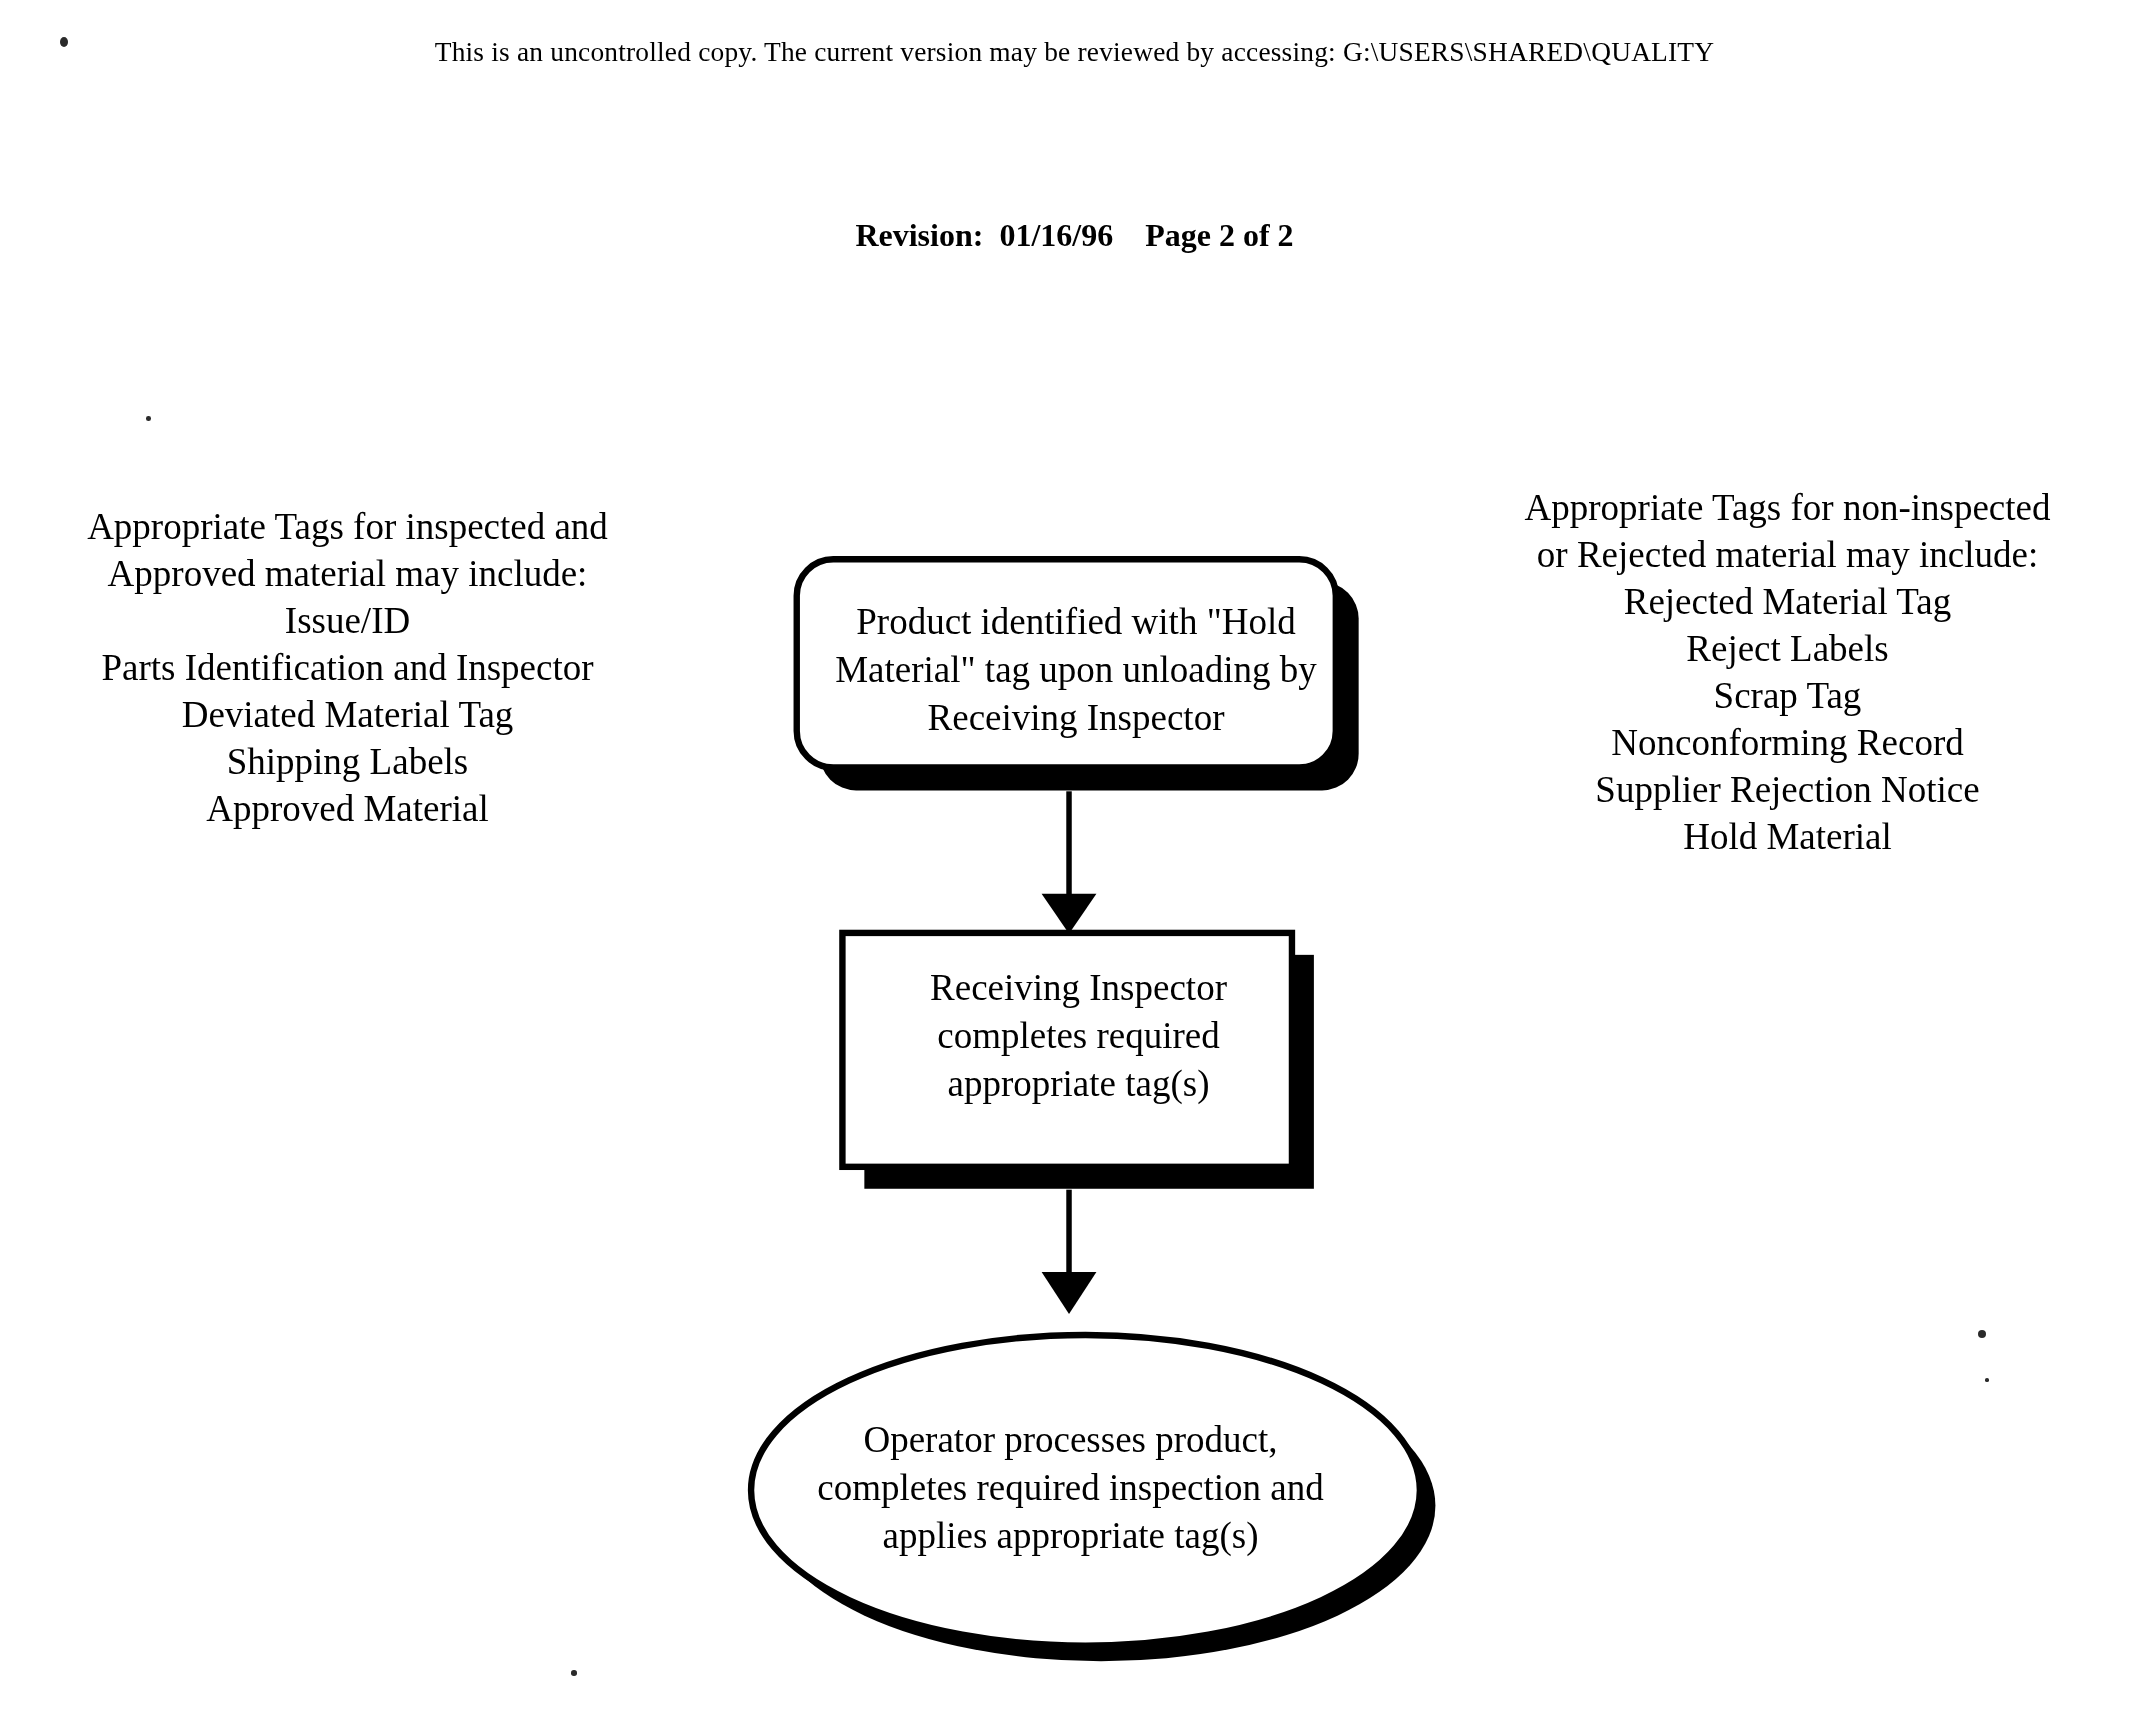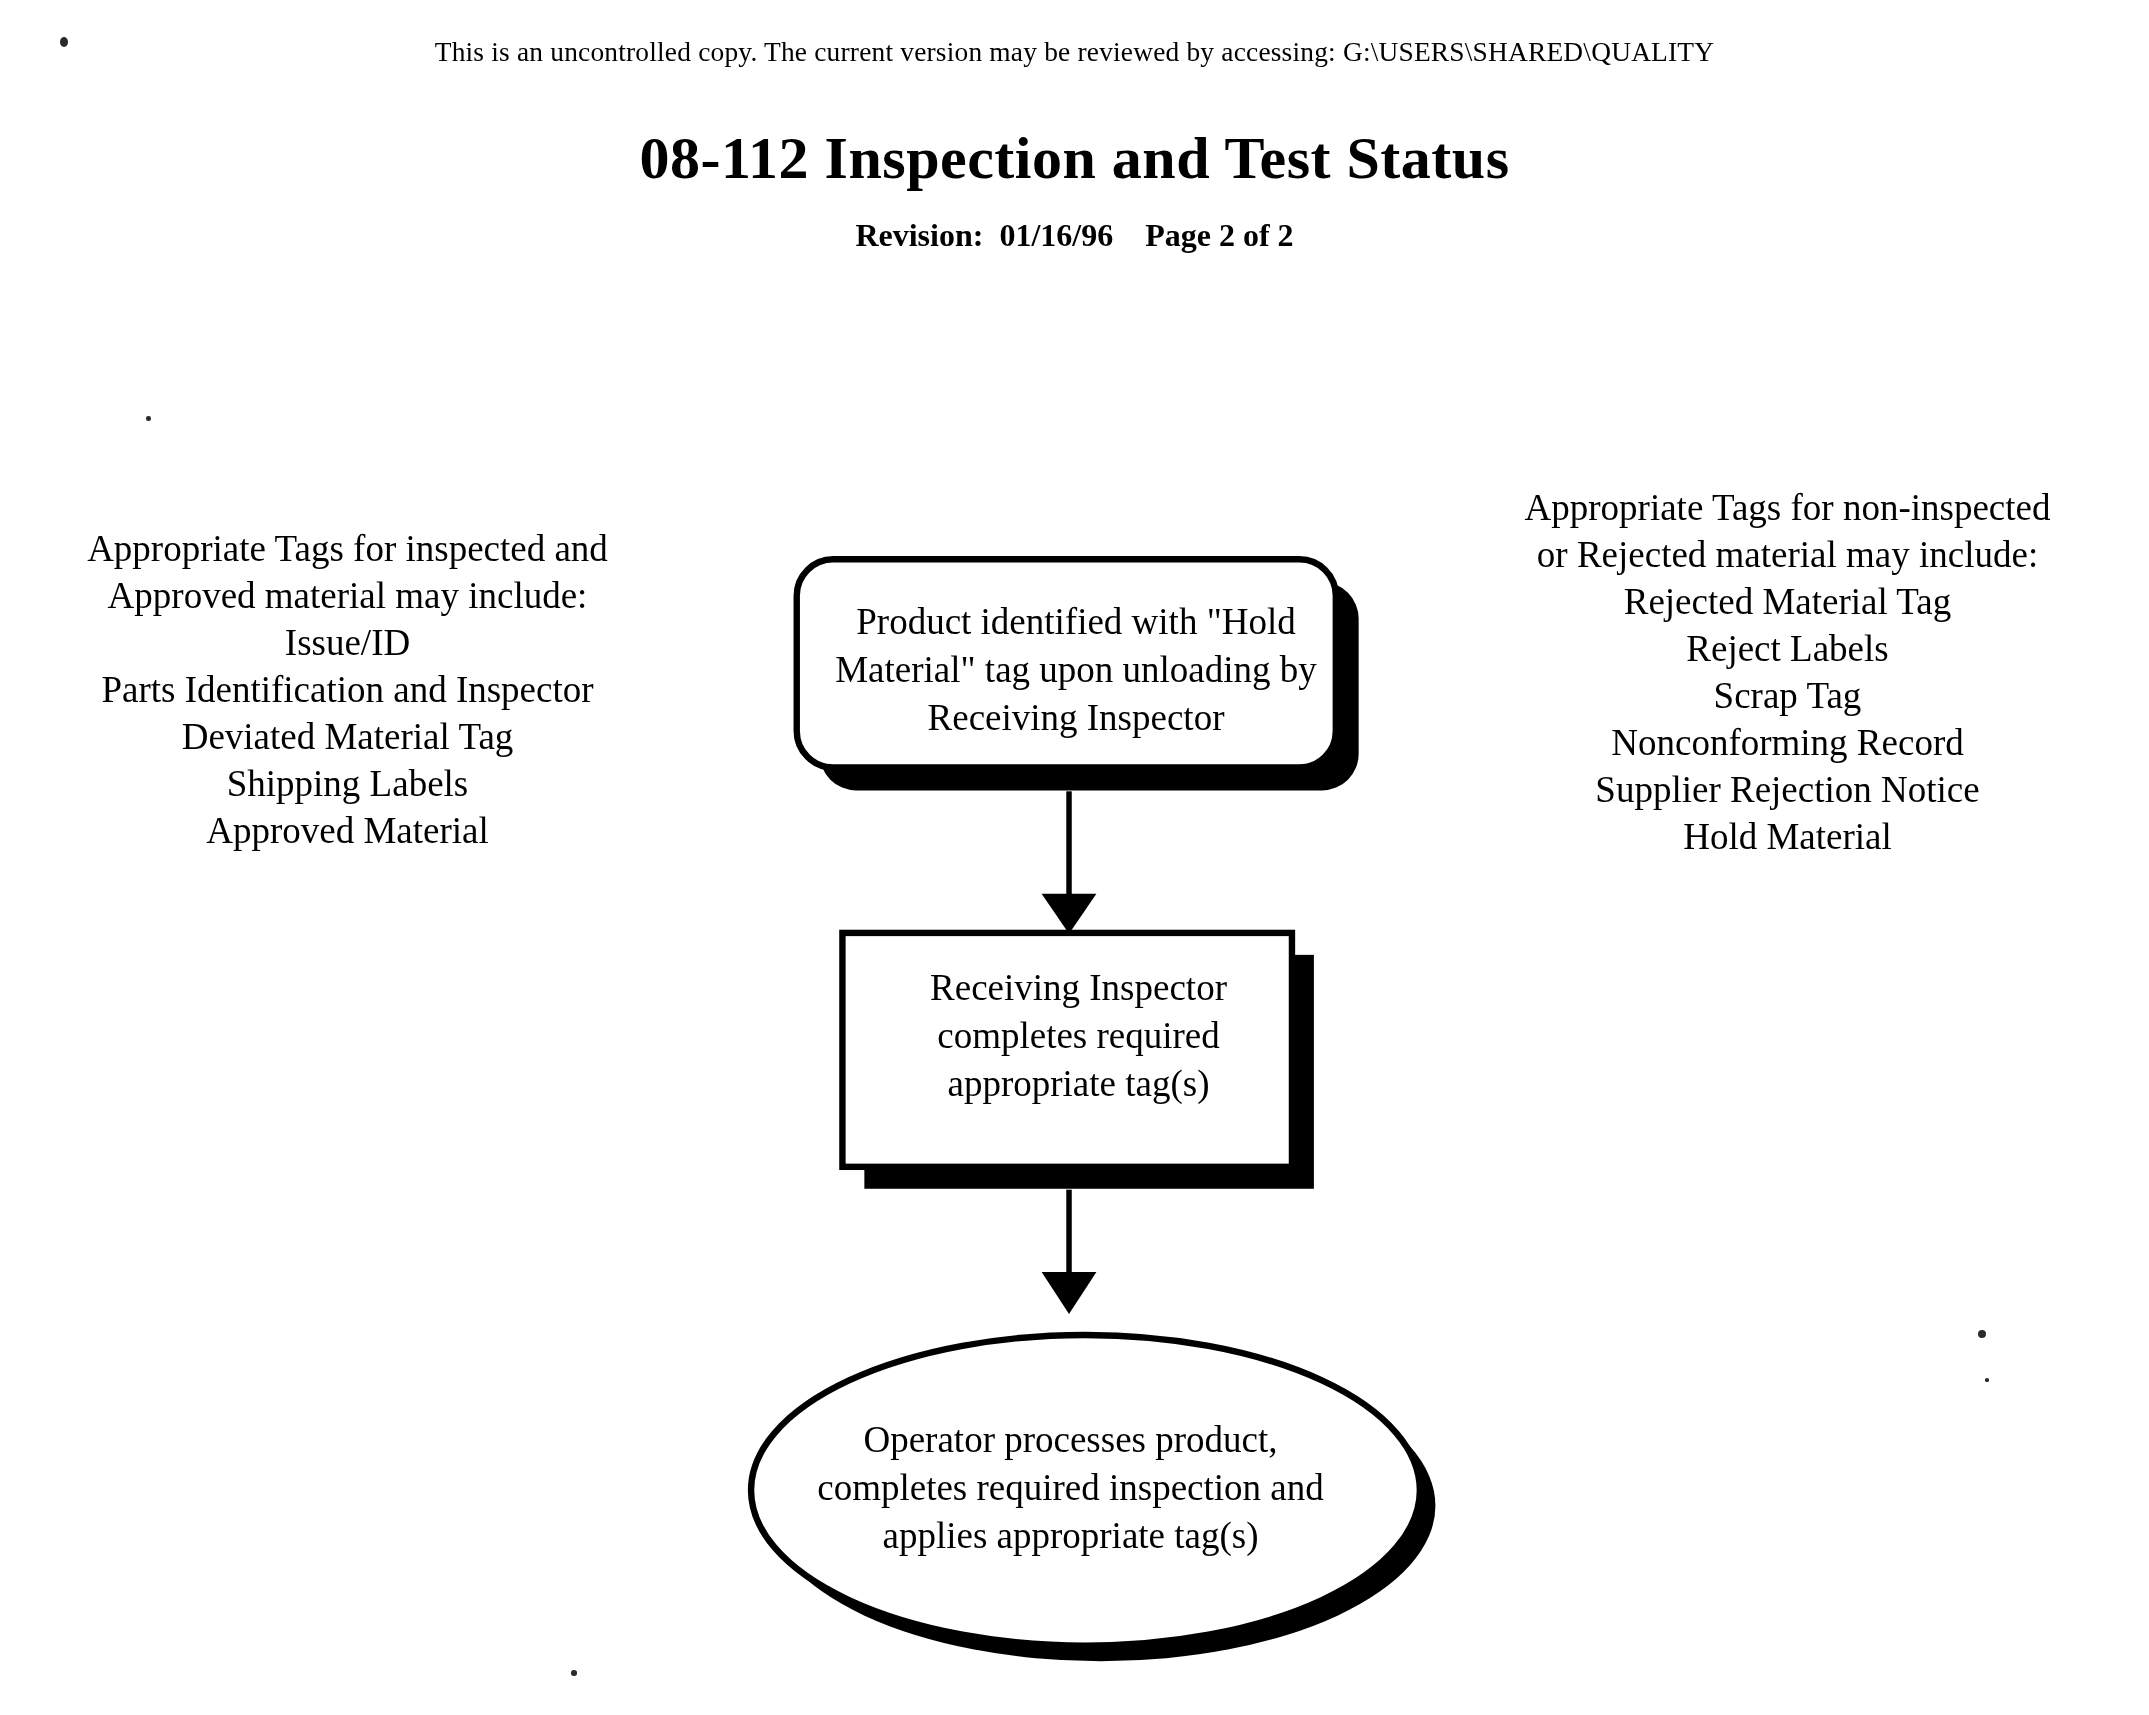--- a/index.html
+++ b/index.html
@@ -58,21 +58,20 @@
     position: absolute;
     text-align: center;
     font-size: 37px;
     line-height: 47px;
   }
   .tag-list .tl-line { display: block; white-space: nowrap; }
   #tags-approved {
     left: 37px;
     top: 503px;
     width: 621px;
-    margin-top: 22px;
   }
   #tags-rejected {
     left: 1462px;
     top: 484px;
     width: 651px;
   }
 
   
   #flow {
     position: absolute;
@@ -99,21 +98,20 @@
     border-radius: 50%;
   }
 </style>
 </head>
 <body>
 
 <div id="page">
 
   <div class="uncontrolled-notice">This is an uncontrolled copy.  The current version may be reviewed by accessing:  G:\USERS\SHARED\QUALITY</div>
 
-  <div class="doc-title">08-112 Inspection and Test Status</div>
 
   <div class="doc-subtitle">Revision:  01/16/96    Page 2 of 2</div>
 
   <div class="tag-list" id="tags-approved">
     <span class="tl-line">Appropriate Tags for inspected and</span>
     <span class="tl-line">Approved material may include:</span>
     <span class="tl-line">Issue/ID</span>
     <span class="tl-line">Parts Identification and Inspector</span>
     <span class="tl-line">Deviated Material Tag</span>
     <span class="tl-line">Shipping Labels</span>

